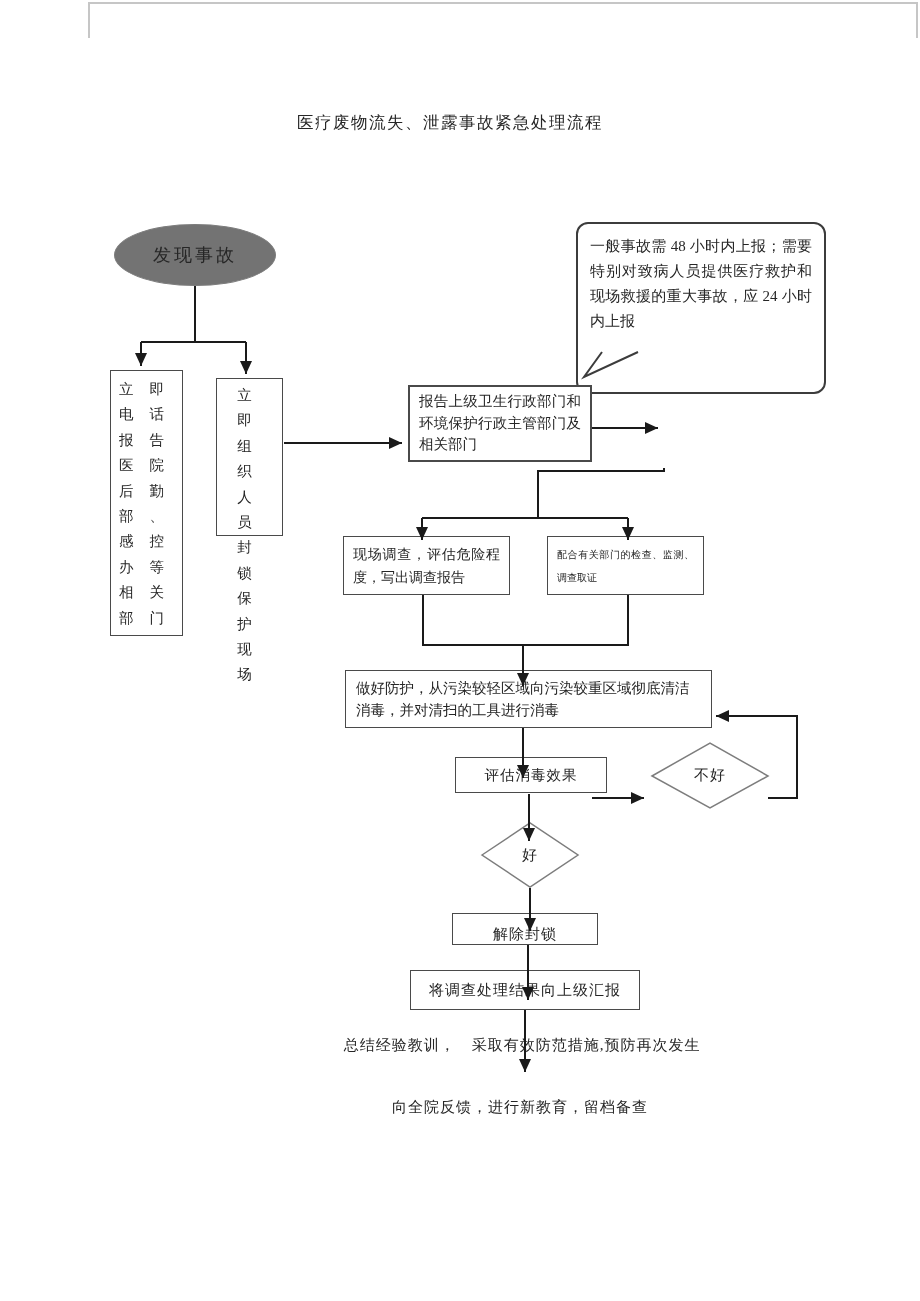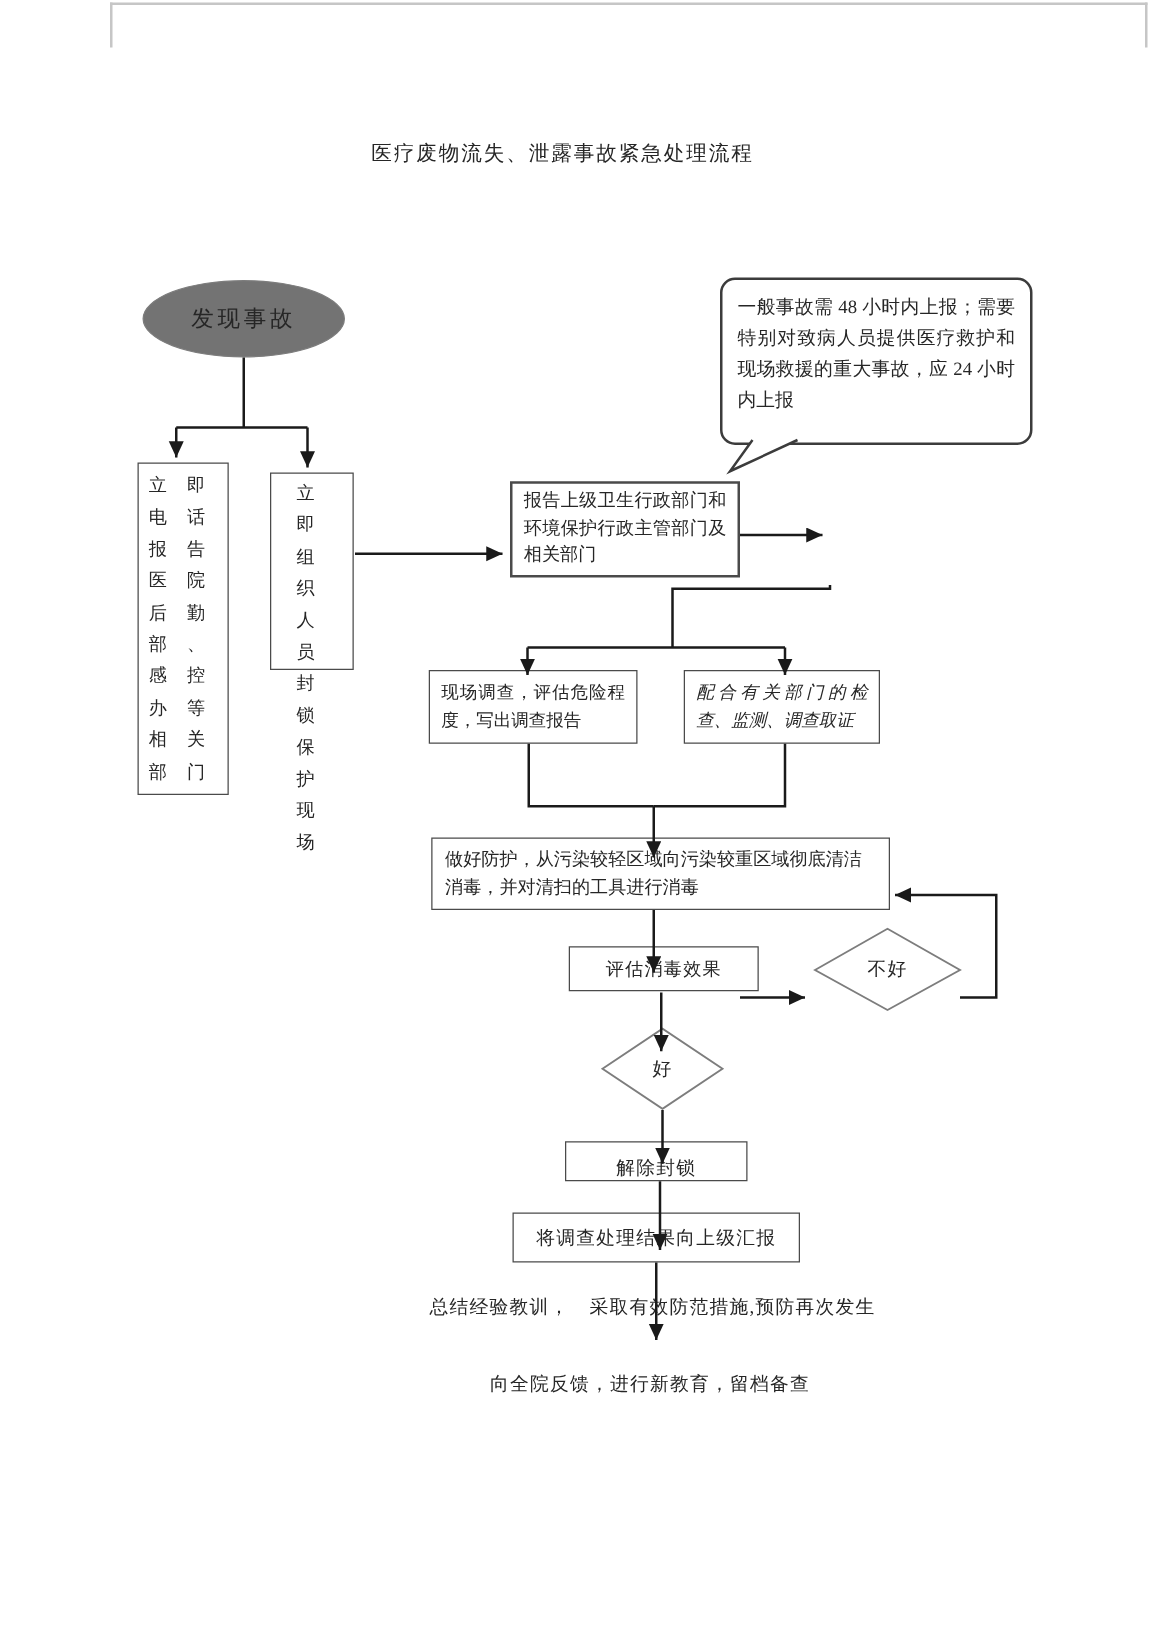--- a/index.html
+++ b/index.html
@@ -36,21 +36,21 @@
     <polygon points="652,776 710,743 768,776 710,808" fill="#ffffff" stroke="#7d7d7d" stroke-width="1.5"></polygon>
     <polygon points="482,855 530,823 578,855 530,887" fill="#ffffff" stroke="#7d7d7d" stroke-width="1.5"></polygon>
   </svg>
 
   <div class="node title" style="left:260px;top:112px;width:380px;">医疗废物流失、泄露事故紧急处理流程</div>
 
   <div class="node ellipse" style="left:114px;top:224px;width:162px;height:62px;">
     <span>发现事故</span>
   </div>
 
-  <div class="node callout" style="left:576px;top:222px;width:250px;height:134px;">
+  <div class="node callout" style="left:576px;top:222px;width:250px;height:172px;">
     <span class="jtext">一般事故需 48 小时内上报；需要特别对致病人员提供医疗救护和现场救援的重大事故，应 24 小时内上报</span>
   </div>
 
   <div class="node rect" style="left:110px;top:370px;width:73px;height:266px;align-items:flex-start;">
     <span class="vbox" style="line-height:25.4px;padding-top:6px;">立即
 电话
 报告
 医院
 后勤
 部、
@@ -72,21 +72,21 @@
   <div class="node rect" style="left:408px;top:385px;width:184px;height:77px;padding:5px 9px;border-width:2px;">
     <span class="jtext" style="font-size:14.5px;line-height:21.5px;">报告上级卫生行政部门和环境保护行政主管部门及相关部门</span>
   </div>
 
 
   <div class="node rect" style="left:343px;top:536px;width:167px;height:59px;padding:5px 9px;">
     <span class="jtext" style="font-size:14px;line-height:23px;">现场调查，评估危险程度，写出调查报告</span>
   </div>
 
   <div class="node rect" style="left:547px;top:536px;width:157px;height:59px;padding:5px 9px;">
-    <span class="jtext" style="font-size:14px;line-height:23px;font-style:italic;">配合有关部门的检查、监测、调查取证</span>
+    <span class="jtext" style="font-size:10px;line-height:23px;">配合有关部门的检查、监测、调查取证</span>
   </div>
 
   <div class="node rect" style="left:345px;top:670px;width:367px;height:58px;padding:5px 10px;">
     <span class="jtext" style="font-size:14.5px;line-height:22.5px;text-align:left;">做好防护，从污染较轻区域向污染较重区域彻底清洁消毒，并对清扫的工具进行消毒</span>
   </div>
 
   <div class="node rect" style="left:455px;top:757px;width:152px;height:36px;">
     <span class="ctext" style="font-size:14.5px;letter-spacing:1px;">评估消毒效果</span>
   </div>
 

